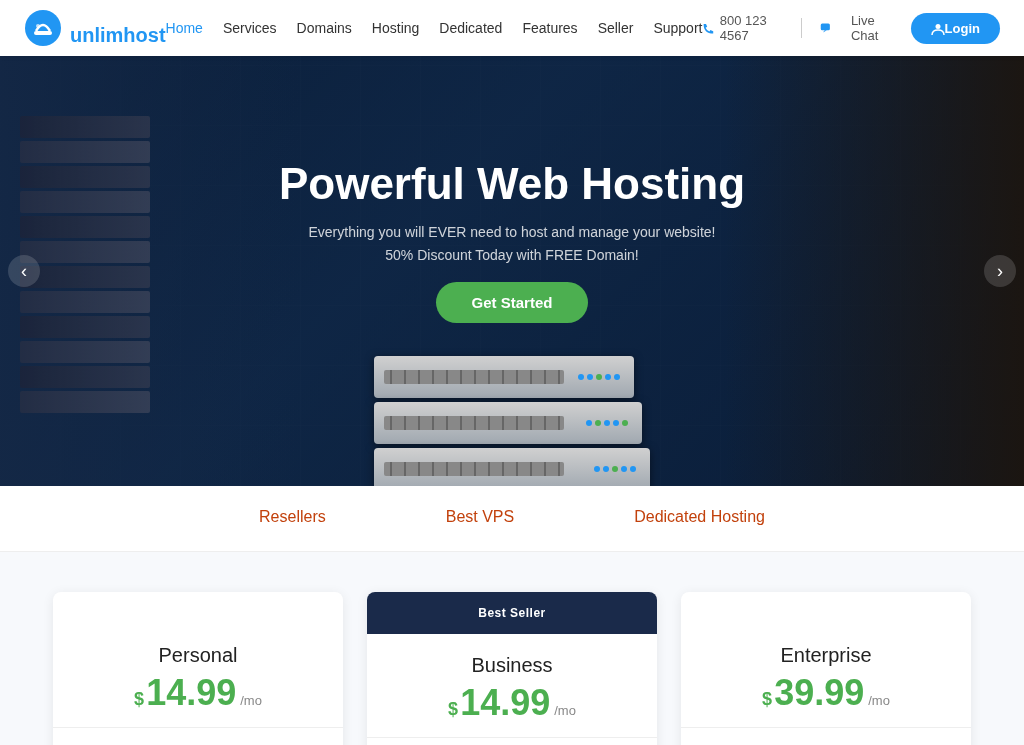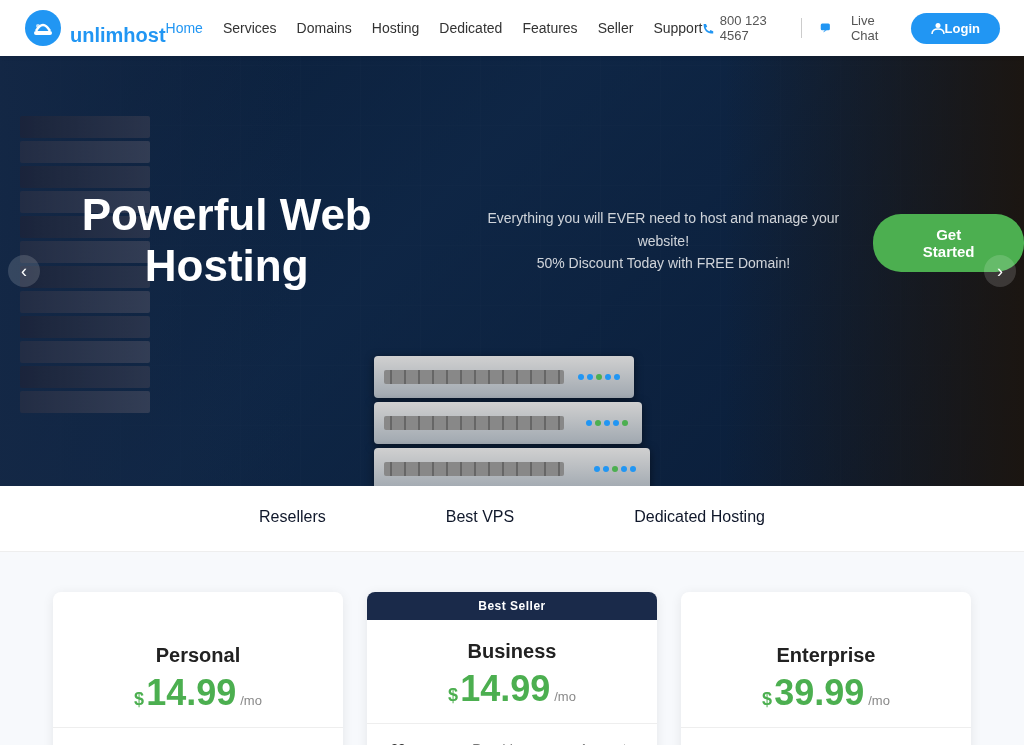--- a/index.html
+++ b/index.html
@@ -74,21 +74,21 @@
     .login-btn {
       background: #2196f3;
       color: #fff;
       border: none;
       border-radius: 24px;
       padding: 8px 20px;
       font-size: 13px;
       font-weight: 600;
       cursor: pointer;
       display: flex;
-      align-items: flex-start;
+      align-items: flex-end;
     }
 
     
     .hero {
       position: relative;
       width: 100%;
       height: 430px;
       background: linear-gradient(135deg, #0d2137 0%, #1a3a5c 40%, #0a1a2e 100%);
       overflow: hidden;
       display: flex;
@@ -118,21 +118,21 @@
       top: 0;
       bottom: 0;
       width: 300px;
       background: linear-gradient(to left, rgba(30,20,10,0.85), transparent);
     }
     .hero-content {
       position: relative;
       z-index: 2;
       text-align: center;
       display: flex;
-      flex-direction: row;
+      flex-direction: column;
       align-items: center;
       gap: 12px;
       margin-top: -60px;
     }
     .hero-title {
       font-size: 44px;
       font-weight: 700;
       color: #fff;
       line-height: 1.15;
     }
@@ -231,21 +231,21 @@
     }
     .tabs-container {
       display: flex;
       justify-content: center;
       gap: 0;
     }
     .tab-item {
       padding: 22px 60px;
       font-size: 16px;
       font-weight: 500;
-      color: #0f172a;
+      color: #c2410c;
       cursor: pointer;
       border-bottom: 3px solid transparent;
       transition: all 0.2s;
     }
     .tab-item.active {
       color: #2196f3;
       border-bottom: 3px solid #2196f3;
       font-weight: 700;
     }
 
@@ -268,32 +268,32 @@
       box-shadow: 0 2px 12px rgba(0,0,0,0.08);
       overflow: hidden;
       position: relative;
     }
     .card-badge {
       background: #1a2a4a;
       color: #fff;
       font-size: 12px;
       font-weight: 600;
       text-align: center;
-      padding: 7px 0;
+      padding: 14px 0;
       letter-spacing: 0.5px;
     }
     .card-no-badge {
       height: 32px;
     }
     .card-body {
       padding: 20px 24px 0;
     }
     .card-title {
       font-size: 20px;
-      font-weight: 700;
+      font-weight: 400;
       color: #222;
       text-align: center;
       margin-bottom: 8px;
     }
     .card-price {
       display: flex;
       align-items: baseline;
       justify-content: center;
       gap: 2px;
       margin-bottom: 16px;

